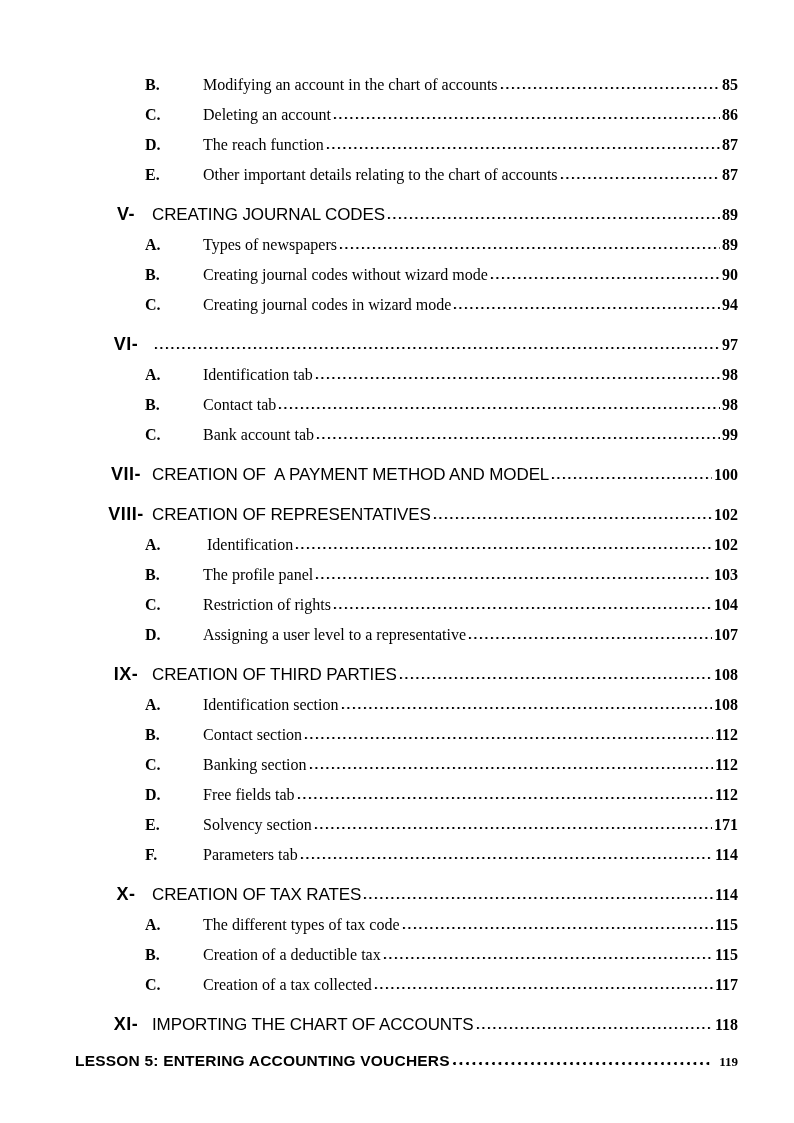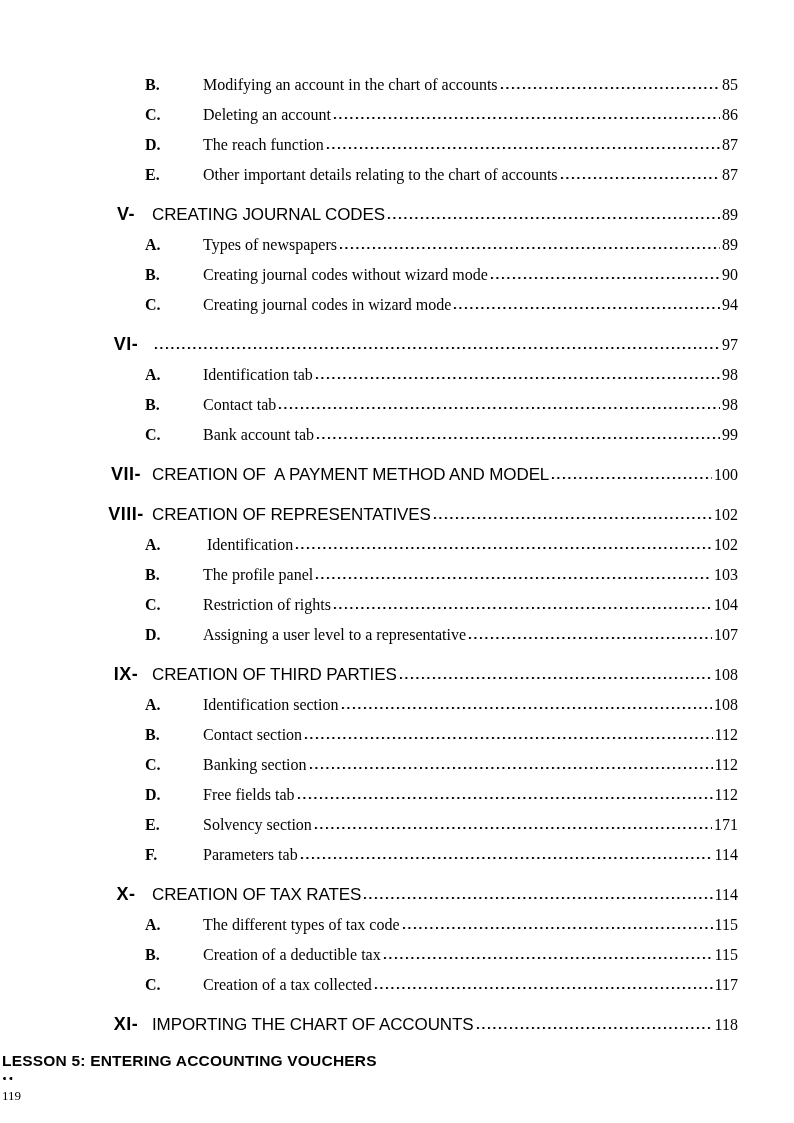--- a/index.html
+++ b/index.html
@@ -47,21 +47,21 @@
     font-size: 18px;
     letter-spacing: 0.5px;
   }
   .row.section .entry-title {
     font-family: Liberation Sans, sans-serif;
     font-size: 17px;
     letter-spacing: -0.1px;
     white-space: pre;
   }
   
-  .row.lesson { margin-top: 6px; flex-direction: column; }
+  .row.lesson { padding-left: 75px; margin-top: 6px; }
   .row.lesson .entry-title {
     font-family: "Liberation Sans", sans-serif;
     font-weight: bold;
     font-size: 15.5px;
     letter-spacing: 0.2px;
     white-space: pre;
   }
   
   .leader {
     flex: 1 1 auto;
@@ -76,21 +76,21 @@
   .row.lesson .leader {
     height: 5px;
     margin-right: 7px;
     background-image: radial-gradient(circle at 2.5px 2.5px, #000 1.3px, rgba(0,0,0,0) 1.6px);
     background-size: 6.5px 5px;
   }
   
   .pagenum {
     flex: 0 0 auto;
     font-family: "Liberation Serif", serif;
-    font-weight: normal;
+    font-weight: bold;
     font-size: 16px;
   }
   .row.lesson .pagenum { font-size: 13px; }
 </style>
 </head>
 <body>
 
 <div class="page">
 
   <div class="row sub">

